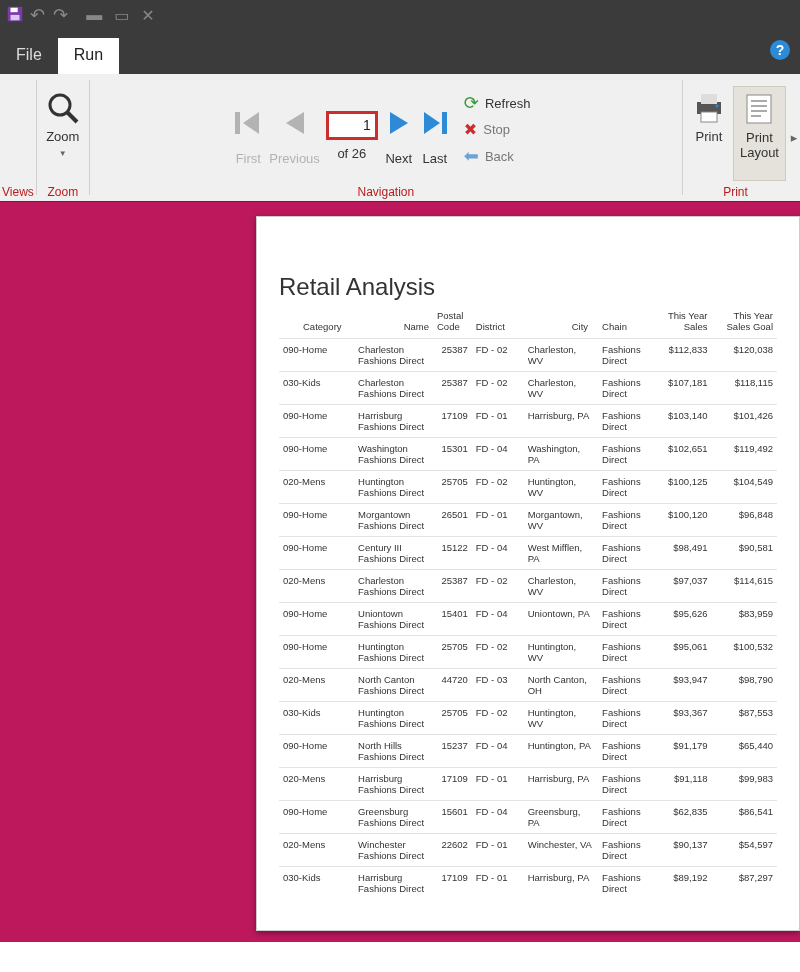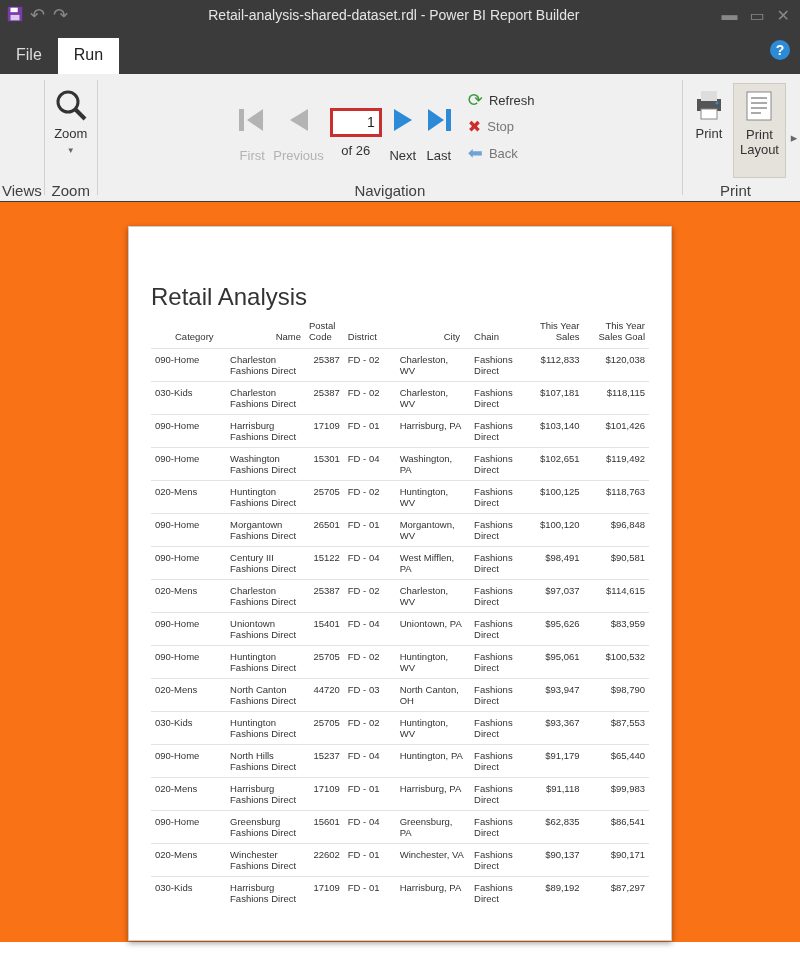--- a/index.html
+++ b/index.html
@@ -9,38 +9,38 @@
   .titlebar .qat .saveico { width:18px; height:18px; }
   .titlebar .qat .arrow { color:#888; font-size:18px; padding:0 2px; }
   .titlebar .titletext { flex:1; text-align:center; font-size:14px; color:#e5e5e5; }
   .titlebar .winbtns { display:flex; gap:12px; padding:0 10px; color:#888; font-size:16px; }
   .menubar { background:#3b3b3b; height:44px; display:flex; align-items:flex-end; position:relative; }
   .menubar .tab { padding:8px 16px 10px 16px; color:#ddd; font-size:16px; cursor:pointer; }
   .menubar .tab.active { background:#fff; color:#222; }
   .menubar .help { position:absolute; right:10px; top:10px; width:20px; height:20px; border-radius:50%; background:#2d8ad6; color:#fff; display:flex; align-items:center; justify-content:center; font-size:14px; font-weight:bold; cursor:pointer; }
   .ribbon { background:#f0f0f0; border-bottom:1px solid #3b3b3b; height:128px; display:flex; }
   .group { display:flex; flex-direction:column; align-items:center; justify-content:flex-end; padding:0 2px; position:relative; }
-  .group-label { color:#404040; font-size:15px; padding:4px 0 2px 0; }
+  .group-label { color:#b91c1c; font-size:12px; padding:4px 0 2px 0; }
   .group-sep { width:1px; background:#d0d0d0; margin:6px 0 6px 0; align-self: stretch; }
   .btncol { display:flex; flex-direction:column; align-items:center; justify-content:flex-start; padding:4px 6px 0 6px; cursor:pointer; height:95px; }
   .btncol .icon { width:36px; height:36px; display:flex; align-items:center; justify-content:center; margin-bottom:4px; }
   .btncol .lbl { color:#333; font-size:13px; text-align:center; line-height:1.15; }
   .btncol.selected { background:#e4e2db; border:1px solid #cfcbbd; }
   .btnrows { display:flex; flex-direction:column; gap:6px; padding:4px 8px 0 8px; height:95px; justify-content:flex-start; }
   .btnrows .row { display:flex; align-items:center; gap:6px; cursor:pointer; color:#333; font-size:13px; }
   .btnrows .row.disabled { color:#777; }
   .ribbon-expander { width:12px; display:flex; align-items:center; justify-content:center; color:#666; cursor:pointer; }
   .navgroup { flex:1; }
   .navbtns { display:flex; align-items:center; gap:6px; justify-content:center; height:95px; padding:4px 6px 0 6px; }
   .navbtns > div { display:flex; flex-direction:column; align-items:center; cursor:pointer; }
   .navbtns .navlabels { color:#333; font-size:13px; margin-top:11px; }
   .dis { color:#b3b3b3 !important; }
   .pagebox { width:52px; height:29px; border:3px solid #cb2f2d; display:flex; align-items:center; justify-content:flex-end; padding:0 4px; background:#fff; color:#222; font-size:14px; }
   .ofrow { color:#333; font-size:13px; margin-top:6px; text-align:center; }
-  .workspace { background:#f97316; height:740px; position:relative; display:flex; justify-content:center; padding-top:24px; }
+  .workspace { background:#be185d; height:740px; position:relative; display:flex; justify-content:flex-end; padding-top:14px; }
   .page { width:544px; height:715px; background:#fff; border:1px solid #ccc; box-shadow:0 2px 6px rgba(0,0,0,0.4); padding:56px 22px 22px 22px; color:#222; overflow:hidden; }
   .report-title { font-size:24px; font-weight:300; color:#333; margin-bottom:6px; }
   table.rpt { width:100%; border-collapse:collapse; font-size:9.5px; color:#333; }
   table.rpt th { text-align:left; font-weight:400; color:#333; padding:3px 4px 6px 4px; vertical-align:bottom; }
   table.rpt th.r, table.rpt td.r { text-align:right; }
   table.rpt td { padding:5px 4px 5px 4px; border-top:1px solid #e3e3e3; vertical-align:top; }
   table.rpt td.city { white-space:normal; }
   .statusbar { position:absolute; bottom:0; left:0; right:0; height:30px; background:#141414; display:flex; align-items:center; justify-content:flex-end; color:#eee; font-size:13px; gap:10px; padding:0 8px; }
   .statusbar .vicon { width:20px; height:20px; display:flex; align-items:center; justify-content:center; background:#333; }
   .statusbar .vicon.active { background:#555; }
@@ -55,21 +55,20 @@
     <span>
       <svg class="saveico" viewBox="0 0 20 20">
           <rect x="2" y="2" width="16" height="16" fill="#7a3aa8"></rect>
           <rect x="5" y="3" width="8" height="5" fill="#fff"></rect>
           <rect x="5" y="11" width="10" height="6" fill="#d9c8ef"></rect>
         </svg>
     </span>
     <span class="arrow">↶</span>
     <span class="arrow">↷</span>
   </div>
-  <div class="titletext">Retail-analysis-shared-dataset.rdl - Power BI Report Builder</div>
   <div class="winbtns">
     <span>▬</span>
     <span>▭</span>
     <span>✕</span>
   </div>
 </div>
 
 <div class="menubar">
   <div class="tab">File</div>
   <div class="tab active">Run</div>
@@ -233,21 +232,21 @@
             <td class="r">$102,651</td>
             <td class="r">$119,492</td>
           </tr>
           <tr>
             <td>020-Mens</td>
             <td colspan="2" style="position:relative"><span style="float:right">25705</span>Huntington Fashions Direct</td>
             <td>FD - 02</td>
             <td class="city">Huntington, WV</td>
             <td>Fashions Direct</td>
             <td class="r">$100,125</td>
-            <td class="r">$118,763</td>
+            <td class="r">$104,549</td>
           </tr>
           <tr>
             <td>090-Home</td>
             <td colspan="2" style="position:relative"><span style="float:right">26501</span>Morgantown Fashions Direct</td>
             <td>FD - 01</td>
             <td class="city">Morgantown, WV</td>
             <td>Fashions Direct</td>
             <td class="r">$100,120</td>
             <td class="r">$96,848</td>
           </tr>
@@ -332,21 +331,21 @@
             <td class="r">$62,835</td>
             <td class="r">$86,541</td>
           </tr>
           <tr>
             <td>020-Mens</td>
             <td colspan="2" style="position:relative"><span style="float:right">22602</span>Winchester Fashions Direct</td>
             <td>FD - 01</td>
             <td class="city">Winchester, VA</td>
             <td>Fashions Direct</td>
             <td class="r">$90,137</td>
-            <td class="r">$90,171</td>
+            <td class="r">$54,597</td>
           </tr>
           <tr>
             <td>030-Kids</td>
             <td colspan="2" style="position:relative"><span style="float:right">17109</span>Harrisburg Fashions Direct</td>
             <td>FD - 01</td>
             <td class="city">Harrisburg, PA</td>
             <td>Fashions Direct</td>
             <td class="r">$89,192</td>
             <td class="r">$87,297</td>
           </tr>

